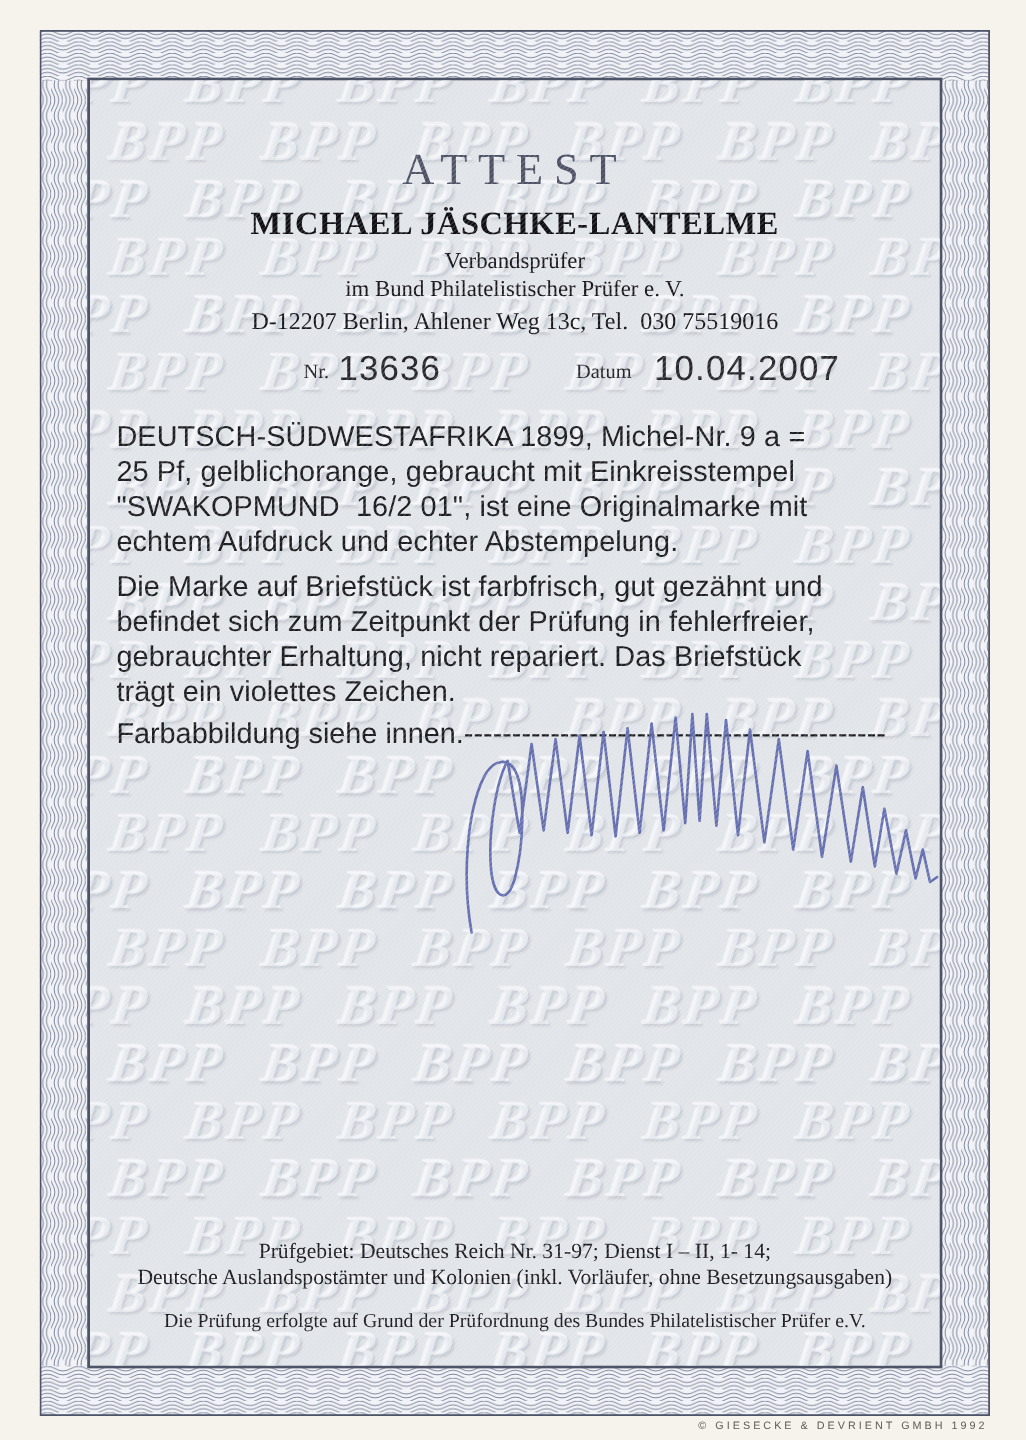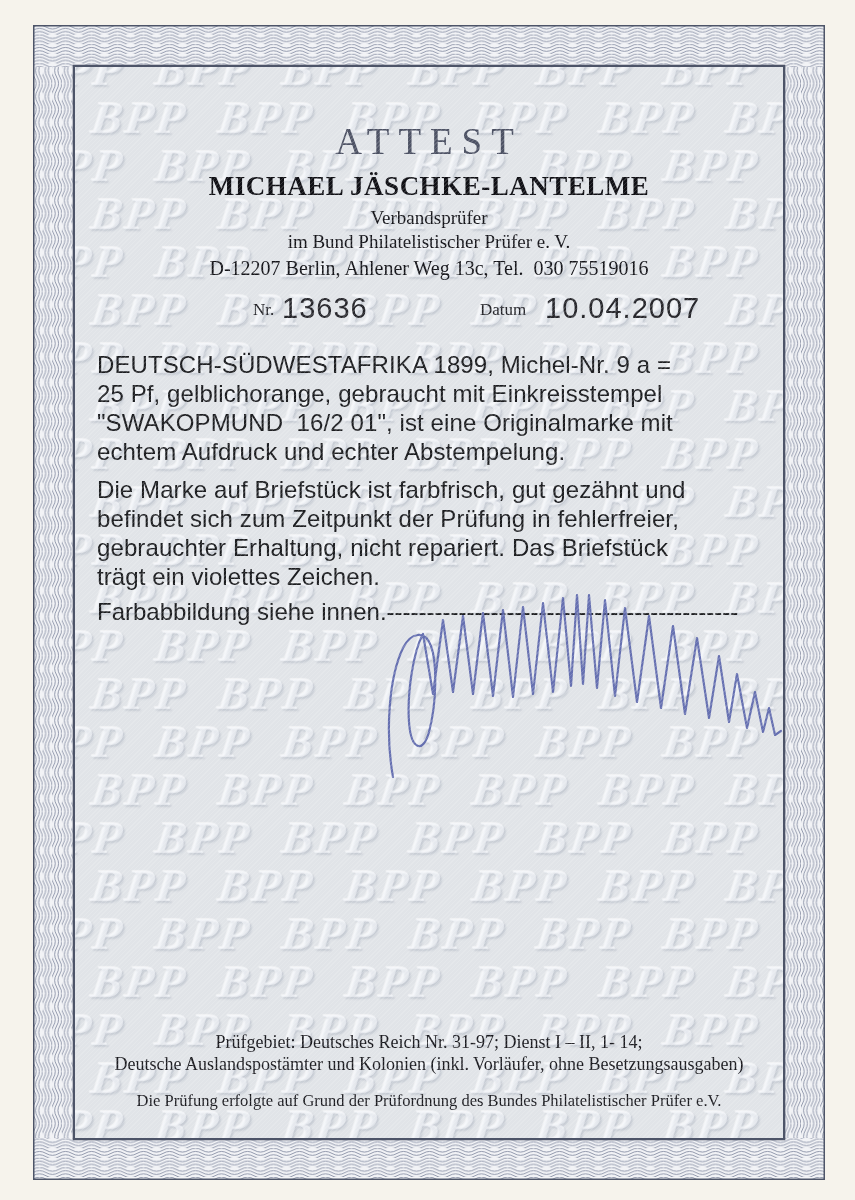--- a/index.html
+++ b/index.html
@@ -303,13 +303,14 @@
       </svg>
 
       <div class="footer">
         <div class="f1">Prüfgebiet: Deutsches Reich Nr. 31-97; Dienst I – II, 1- 14;</div>
         <div class="f2">Deutsche Auslandspostämter und Kolonien (inkl. Vorläufer, ohne Besetzungsausgaben)</div>
         <div class="f3">Die Prüfung erfolgte auf Grund der Prüfordnung des Bundes Philatelistischer Prüfer e.V.</div>
       </div>
     </div>
   </div>
 
+  <div class="credit">© GIESECKE &amp; DEVRIENT GMBH 1992</div>
 </div>
 
 </body></html>

